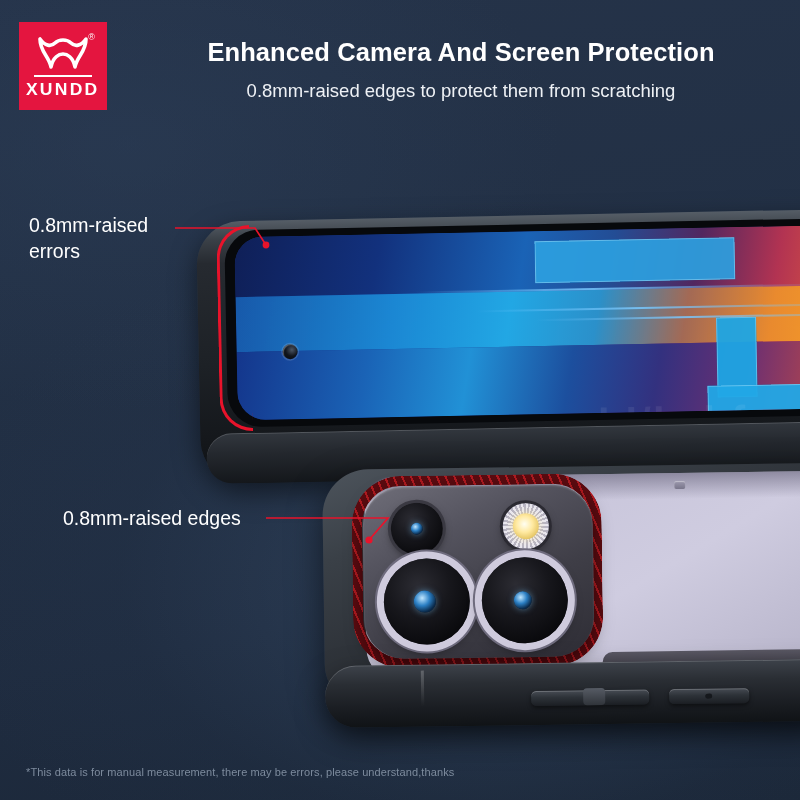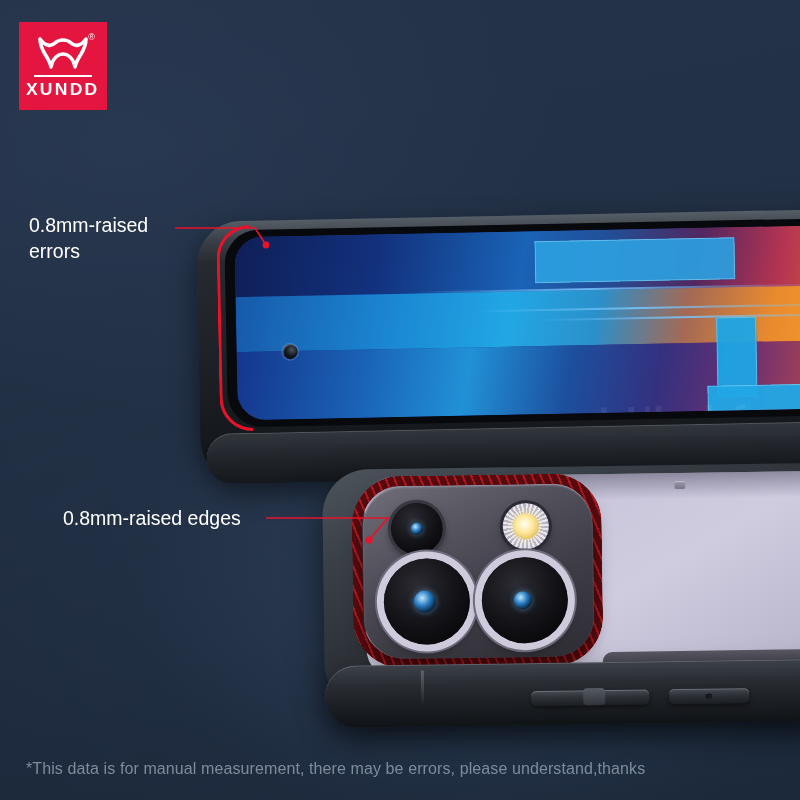--- a/index.html
+++ b/index.html
@@ -352,40 +352,42 @@
     left: 278px; top: 186px;
     width: 216px; height: 22px;
     border-radius: 10px 6px 0 0;
     background: linear-gradient(180deg, #5a5864 0%, #3a3942 100%);
   }
 
   .footnote {
     position: absolute;
     left: 26px; bottom: 22px;
     color: #7d8b9d;
-    font-size: 16px;
+    font-size: 11px;
     letter-spacing: 0.1px;
   }
 </style>
 </head>
 <body>
 
 <div id="stage">
 
   <div class="logo-box">
     <div class="logo-mark">
       <svg width="56" height="34" viewBox="0 0 56 34">
         <path d="M5 3 C5 16, 14 20, 16 31 C18 21, 24 18, 28 18 C32 18, 38 21, 40 31 C42 20, 51 16, 51 3 C46 10, 40 11, 36 7 C32 3, 24 3, 20 7 C16 11, 10 10, 5 3 Z" fill="none" stroke="#ffffff" stroke-width="3.6" stroke-linejoin="round"></path>
       </svg>
       <span class="logo-reg">®</span>
     </div>
     <div class="logo-rule"></div>
     <div class="logo-word">XUNDD</div>
   </div>
 
+  <div class="headline">Enhanced Camera And Screen Protection</div>
+  <div class="subhead">0.8mm-raised edges to protect them from scratching</div>
 
   <div class="phone-top">
     <div class="case-top"></div>
     <div class="case-top-notch"></div>
 
     <div class="bezel-top">
       <div class="screen-top">
         <div class="wp wp-base"></div>
         <div class="wp wp-band-a"></div>
         <div class="wp wp-band-b"></div>

